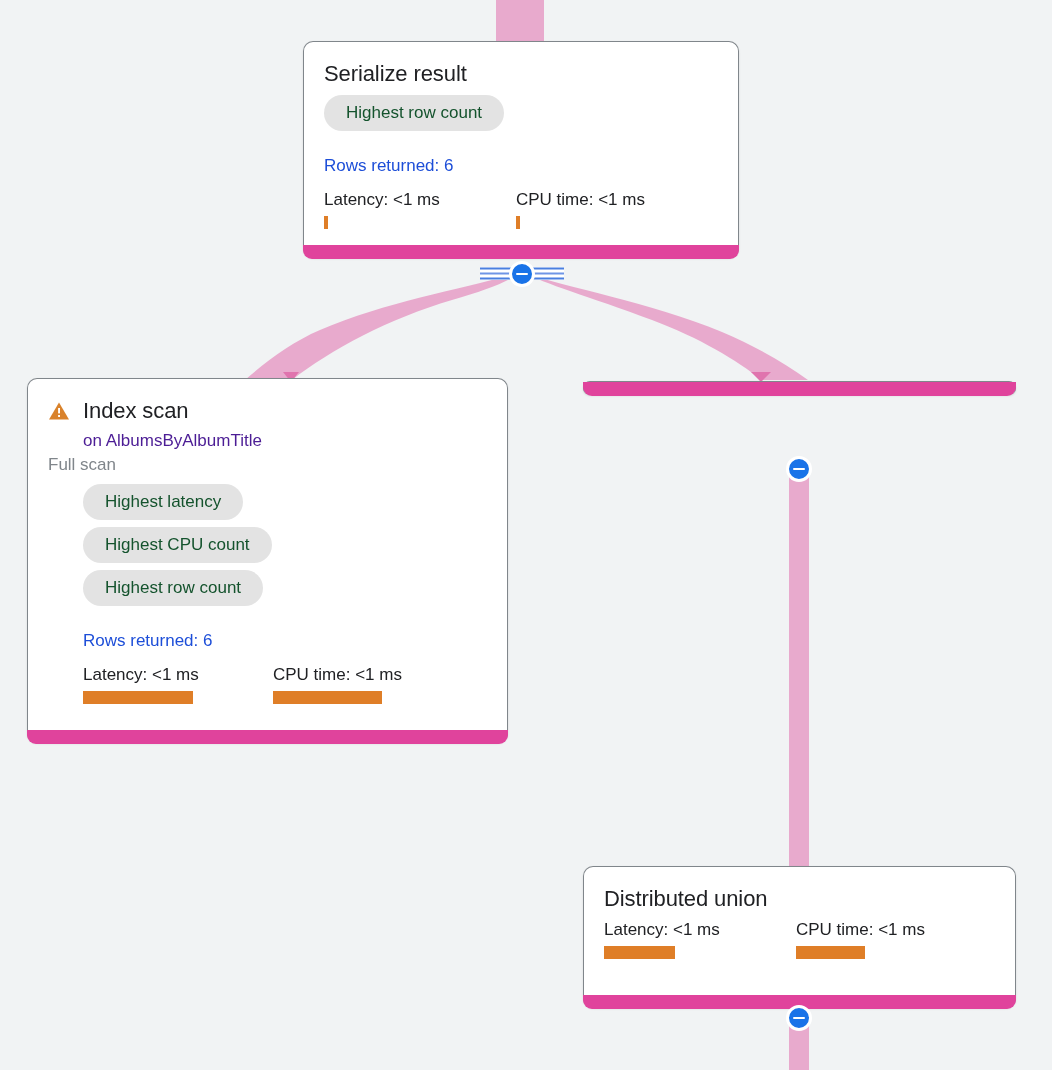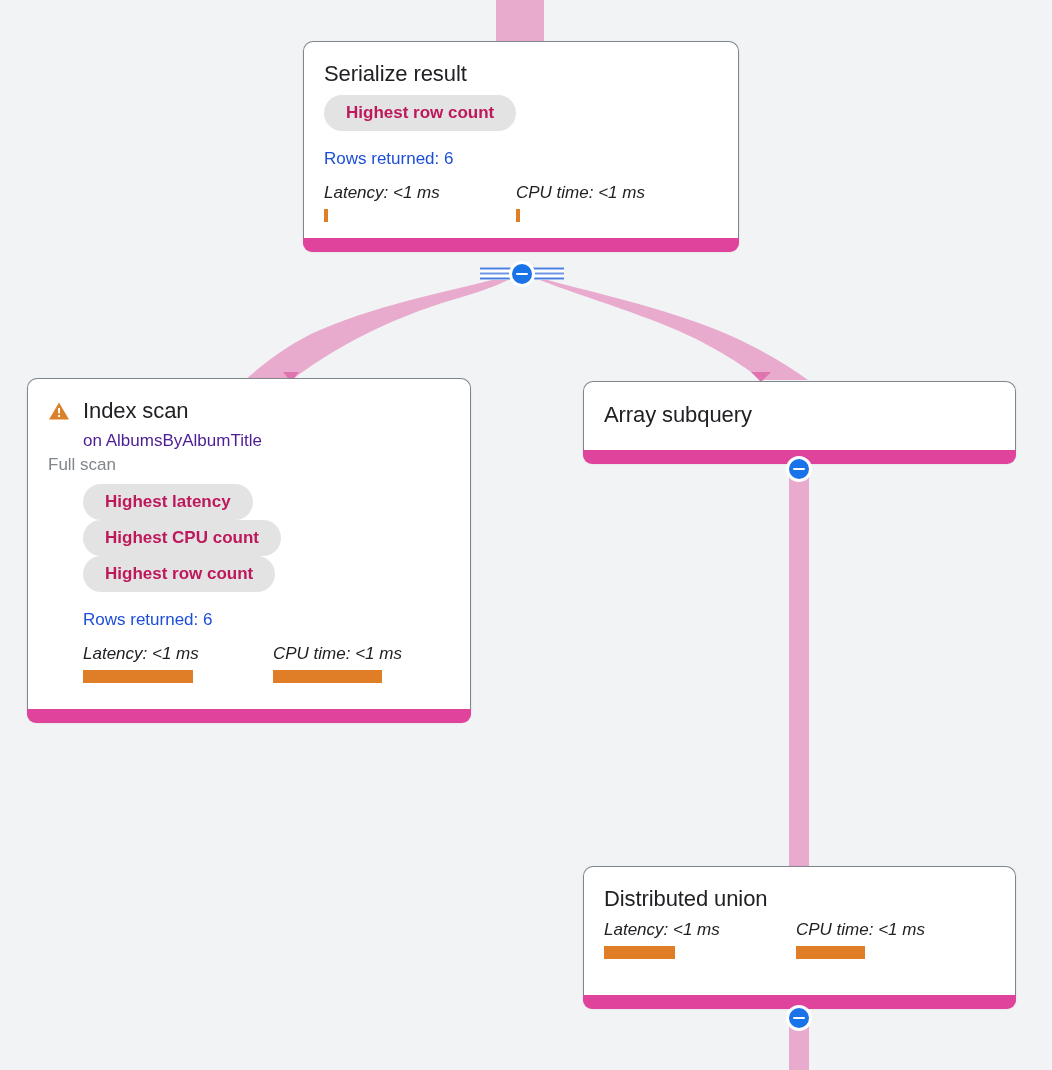--- a/index.html
+++ b/index.html
@@ -80,37 +80,36 @@
   }
   .sub-line.muted {
     color: #80868b;
   }
   .chips {
     margin-top: 7px;
   }
   .chip {
     display: inline-block;
     background: #e3e3e3;
-    color: #be185d;
+    color: #14532d;
     font-size: 17px;
     line-height: 20px;
     border-radius: 18px;
     padding: 8px 22px;
-    font-weight: bold;
+    margin-bottom: 7px;
   }
   .rows-line {
     font-size: 17px;
     color: #1d4ed8;
     line-height: 24px;
     margin-top: 16px;
   }
   .metrics {
     display: flex;
     margin-top: 11px;
-    font-style: italic;
   }
   .metric {
     box-sizing: border-box;
   }
   .metric-label {
     font-size: 17px;
     color: #202124;
     line-height: 22px;
     white-space: nowrap;
   }
@@ -125,21 +124,21 @@
     left: 303px;
     top: 41px;
     width: 436px;
   }
   #node-serialize .metric:nth-child(1) { width: 192px; }
   #node-serialize .metric-bar { width: 4px; }
 
   #node-indexscan {
     left: 27px;
     top: 378px;
-    width: 444px;
+    width: 481px;
   }
   #node-indexscan .metric:nth-child(1) { width: 190px; }
   #node-indexscan .metric:nth-child(1) .metric-bar { width: 110px; }
   #node-indexscan .metric:nth-child(2) .metric-bar { width: 109px; }
   #node-indexscan .node-body { padding-bottom: 26px; }
 
   #node-arraysubquery {
     left: 583px;
     top: 381px;
     width: 433px;
@@ -279,25 +278,20 @@
         <div class="metric">
           <div class="metric-label">CPU time: &lt;1 ms</div>
           <div class="metric-bar"></div>
         </div>
       </div>
     </div>
     <div class="node-bar"></div>
   </div>
 
   <div class="node" id="node-arraysubquery">
-    <div class="node-body">
-      <div class="node-title-row">
-        <div class="node-title">Array subquery</div>
-      </div>
-    </div>
     <div class="node-bar"></div>
   </div>
 
   <div class="collapse-toggle" id="toggle-arraysubquery" style="left:786px; top:456px;">
     <span class="minus"></span>
   </div>
 
   <div class="node" id="node-distunion">
     <div class="node-body">
       <div class="node-title-row">

